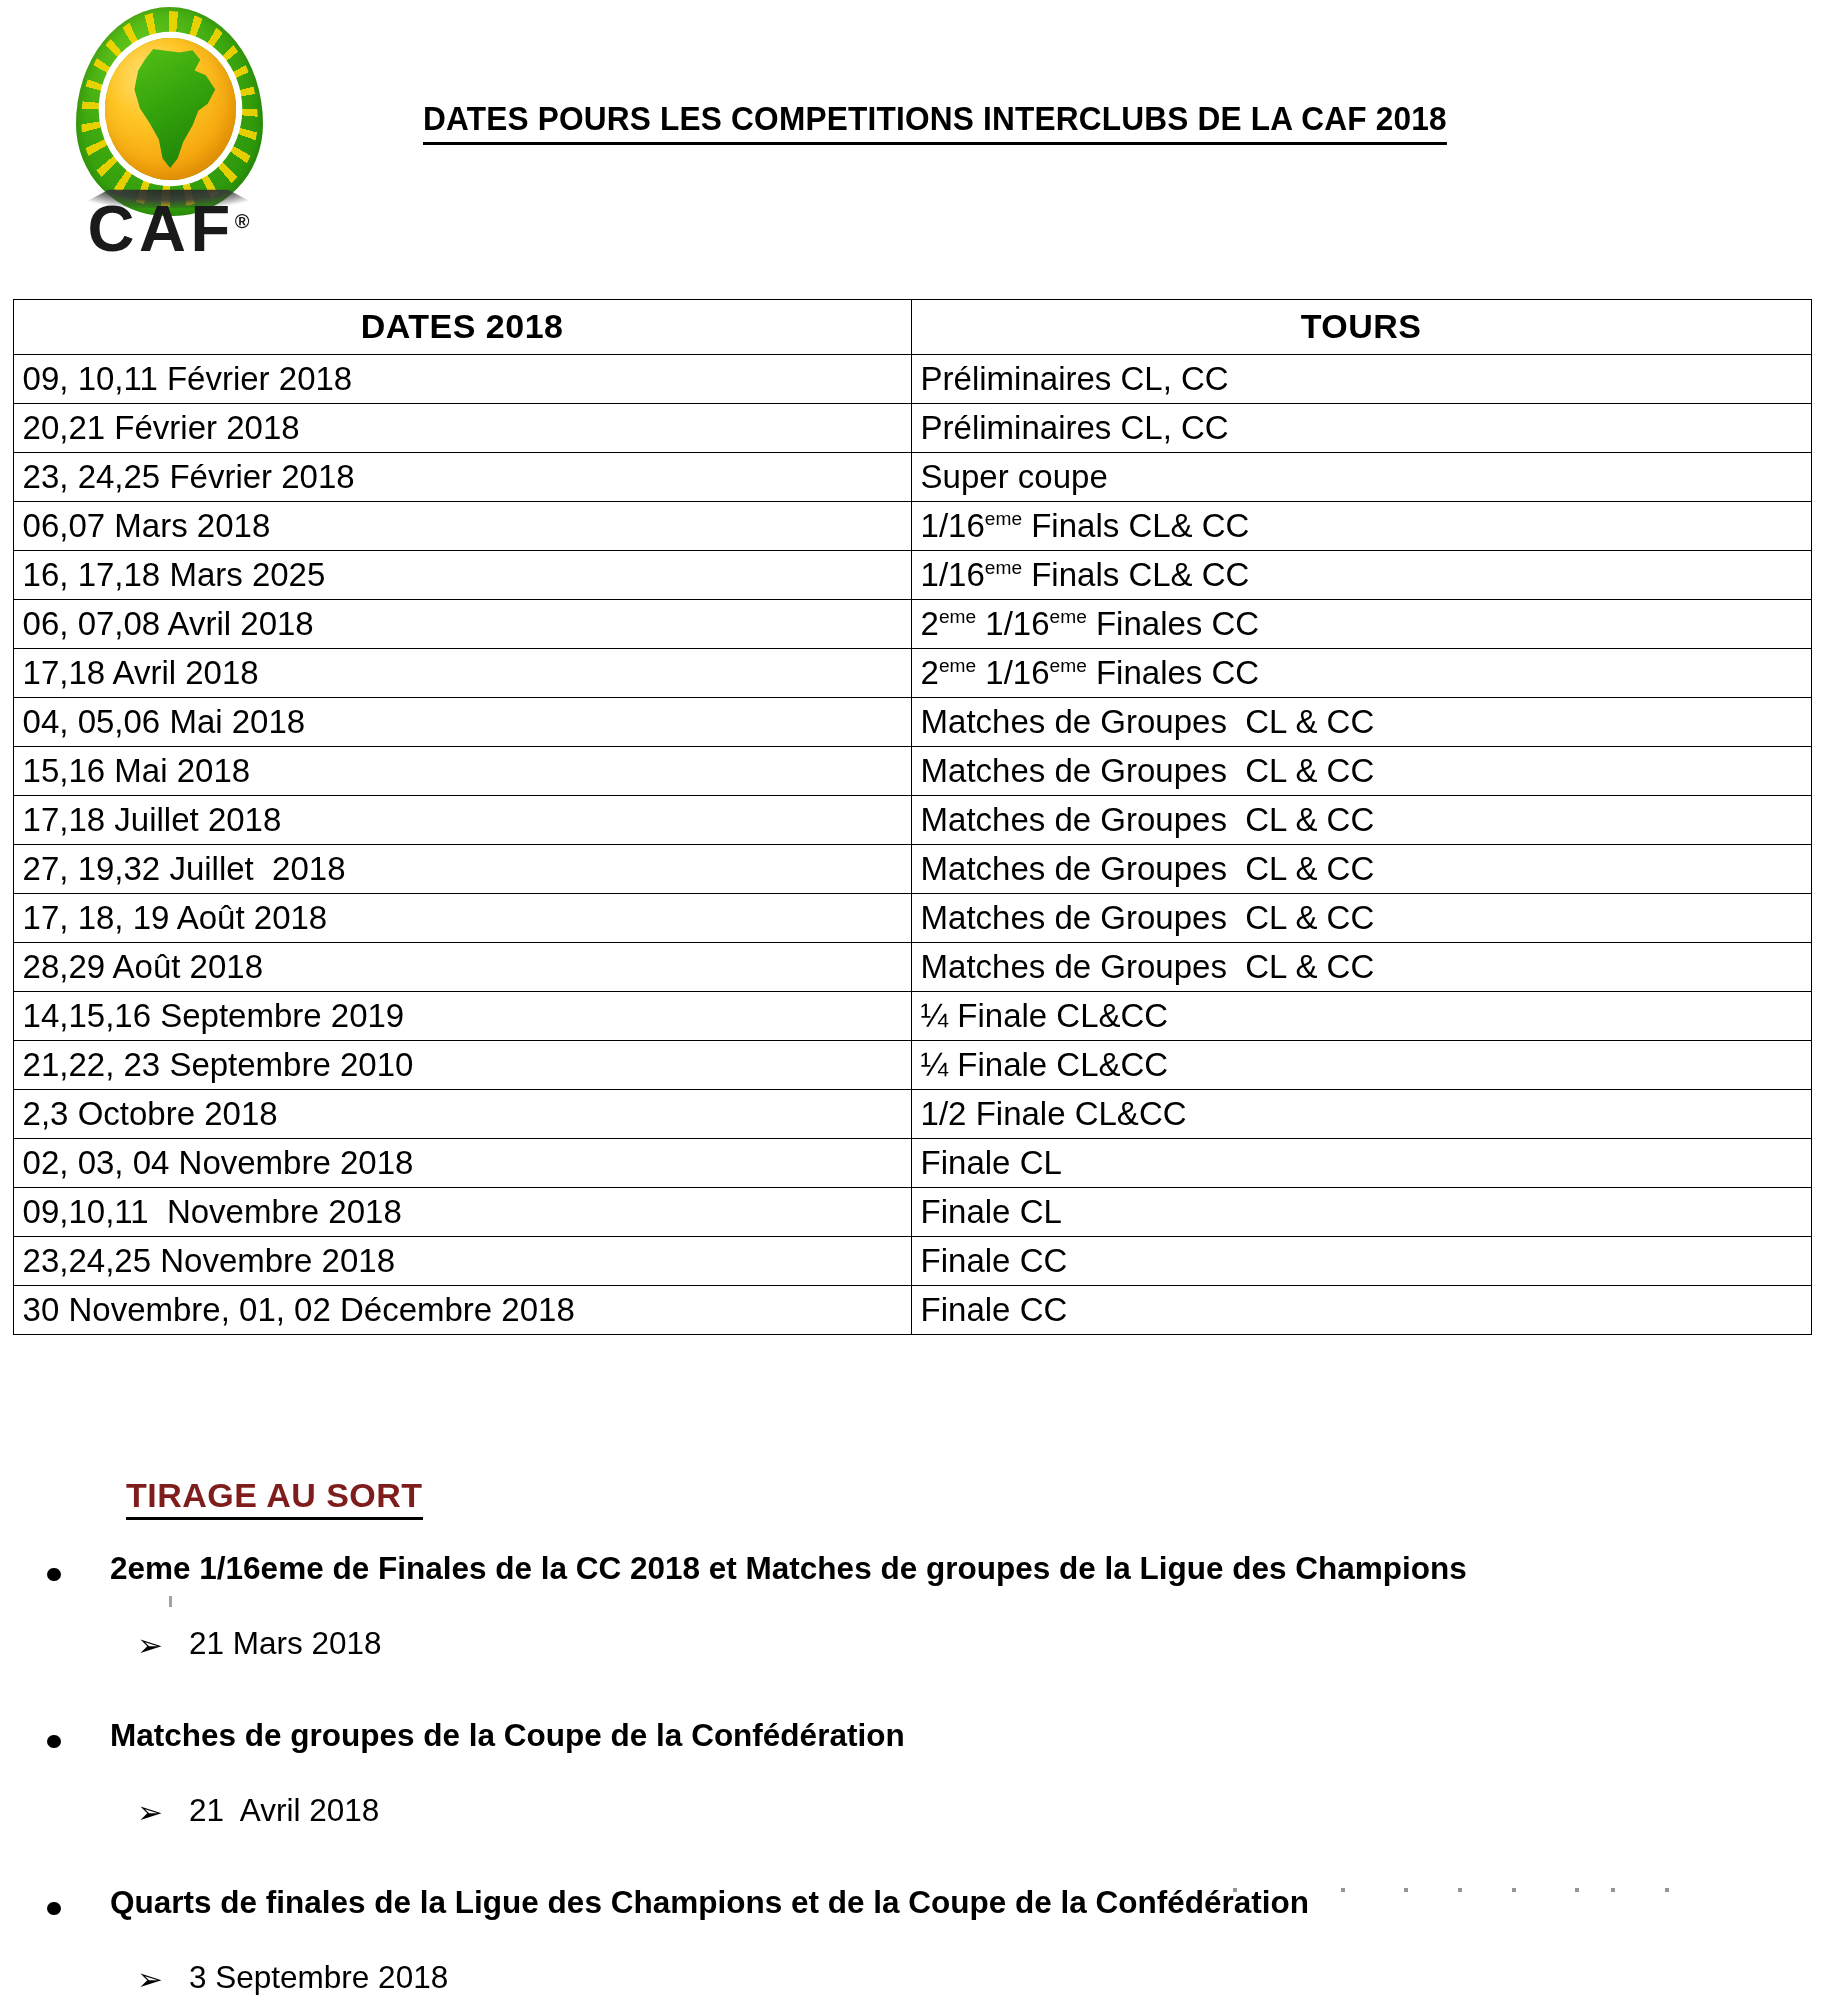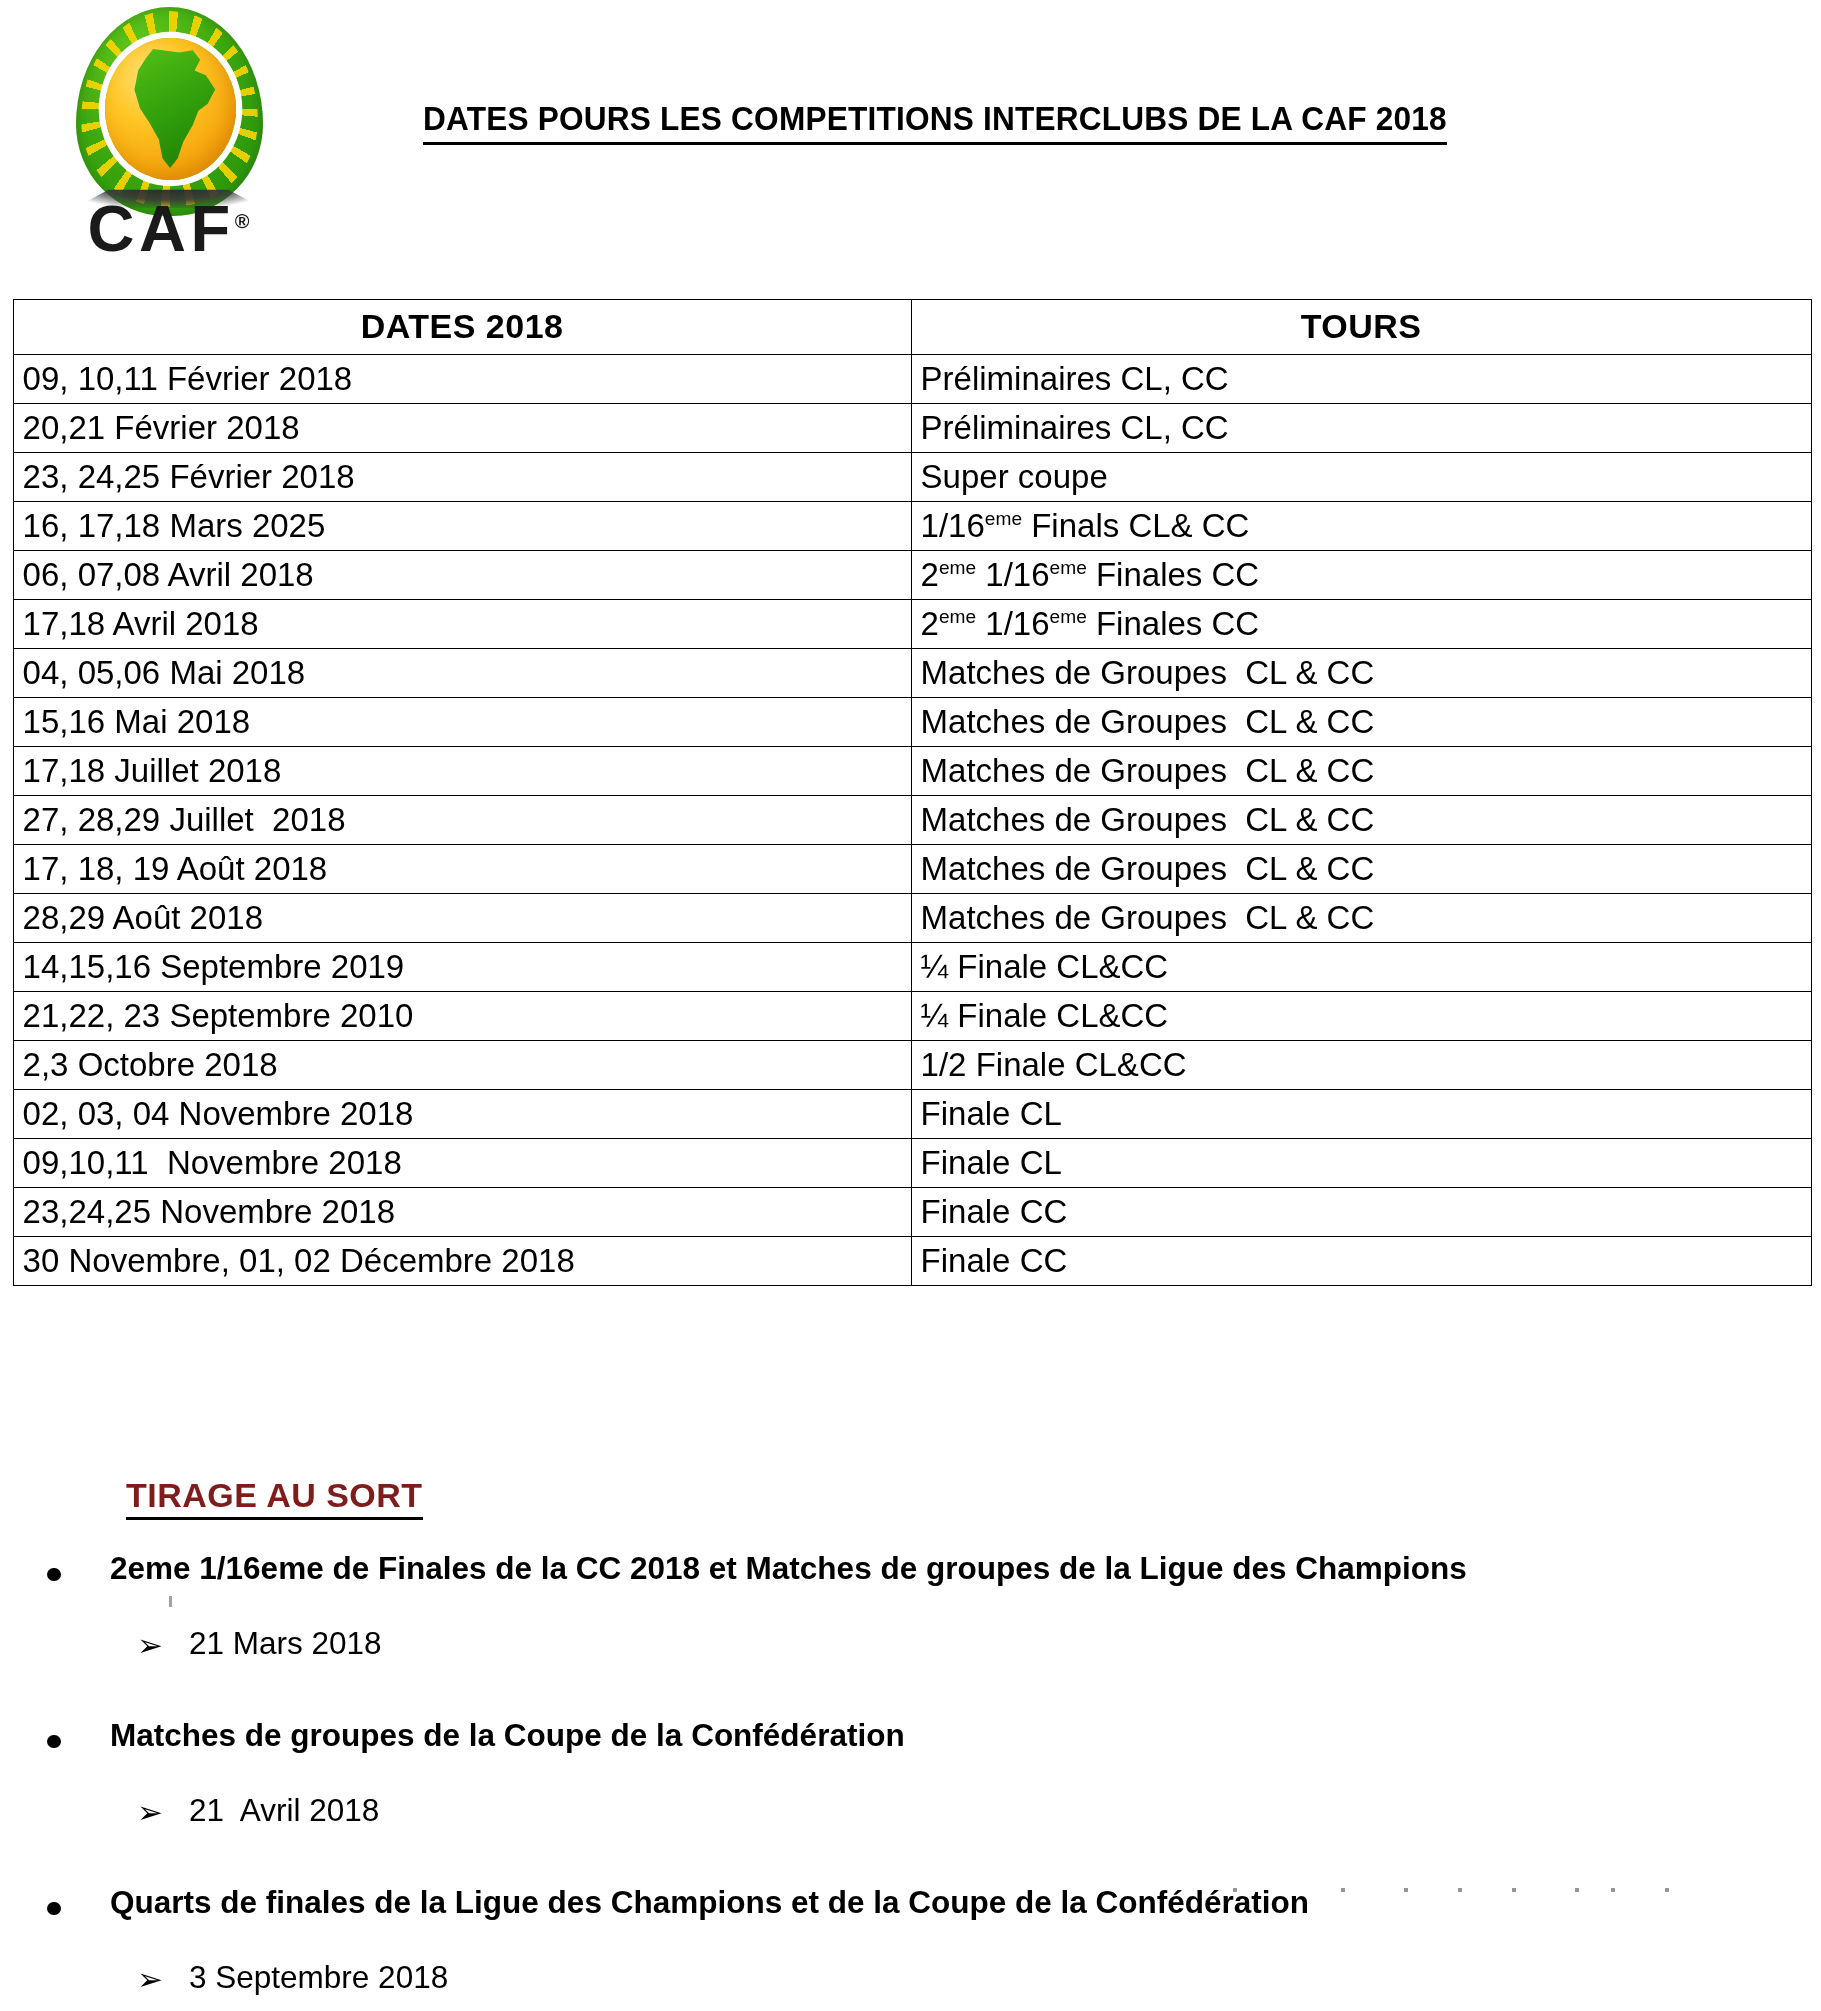--- a/index.html
+++ b/index.html
@@ -313,20 +313,24 @@
       </tr>
       <tr>
         <td>20,21 Février 2018</td>
         <td>Préliminaires CL, CC</td>
       </tr>
       <tr>
         <td>23, 24,25 Février 2018</td>
         <td>Super coupe</td>
       </tr>
       <tr>
+        <td>06,07 Mars 2018</td>
+        <td>1/16<sup>eme</sup> Finals CL&amp; CC</td>
+      </tr>
+      <tr>
         <td>16, 17,18 Mars 2025</td>
         <td>1/16<sup>eme</sup> Finals CL&amp; CC</td>
       </tr>
       <tr>
         <td>06, 07,08 Avril 2018</td>
         <td>2<sup>eme</sup> 1/16<sup>eme</sup> Finales CC</td>
       </tr>
       <tr>
         <td>17,18 Avril 2018</td>
         <td>2<sup>eme</sup> 1/16<sup>eme</sup> Finales CC</td>
@@ -337,21 +341,21 @@
       </tr>
       <tr>
         <td>15,16 Mai 2018</td>
         <td>Matches de Groupes  CL &amp; CC</td>
       </tr>
       <tr>
         <td>17,18 Juillet 2018</td>
         <td>Matches de Groupes  CL &amp; CC</td>
       </tr>
       <tr>
-        <td>27, 28,29 Juillet  2018</td>
+        <td>27, 19,32 Juillet  2018</td>
         <td>Matches de Groupes  CL &amp; CC</td>
       </tr>
       <tr>
         <td>17, 18, 19 Août 2018</td>
         <td>Matches de Groupes  CL &amp; CC</td>
       </tr>
       <tr>
         <td>28,29 Août 2018</td>
         <td>Matches de Groupes  CL &amp; CC</td>
       </tr>

